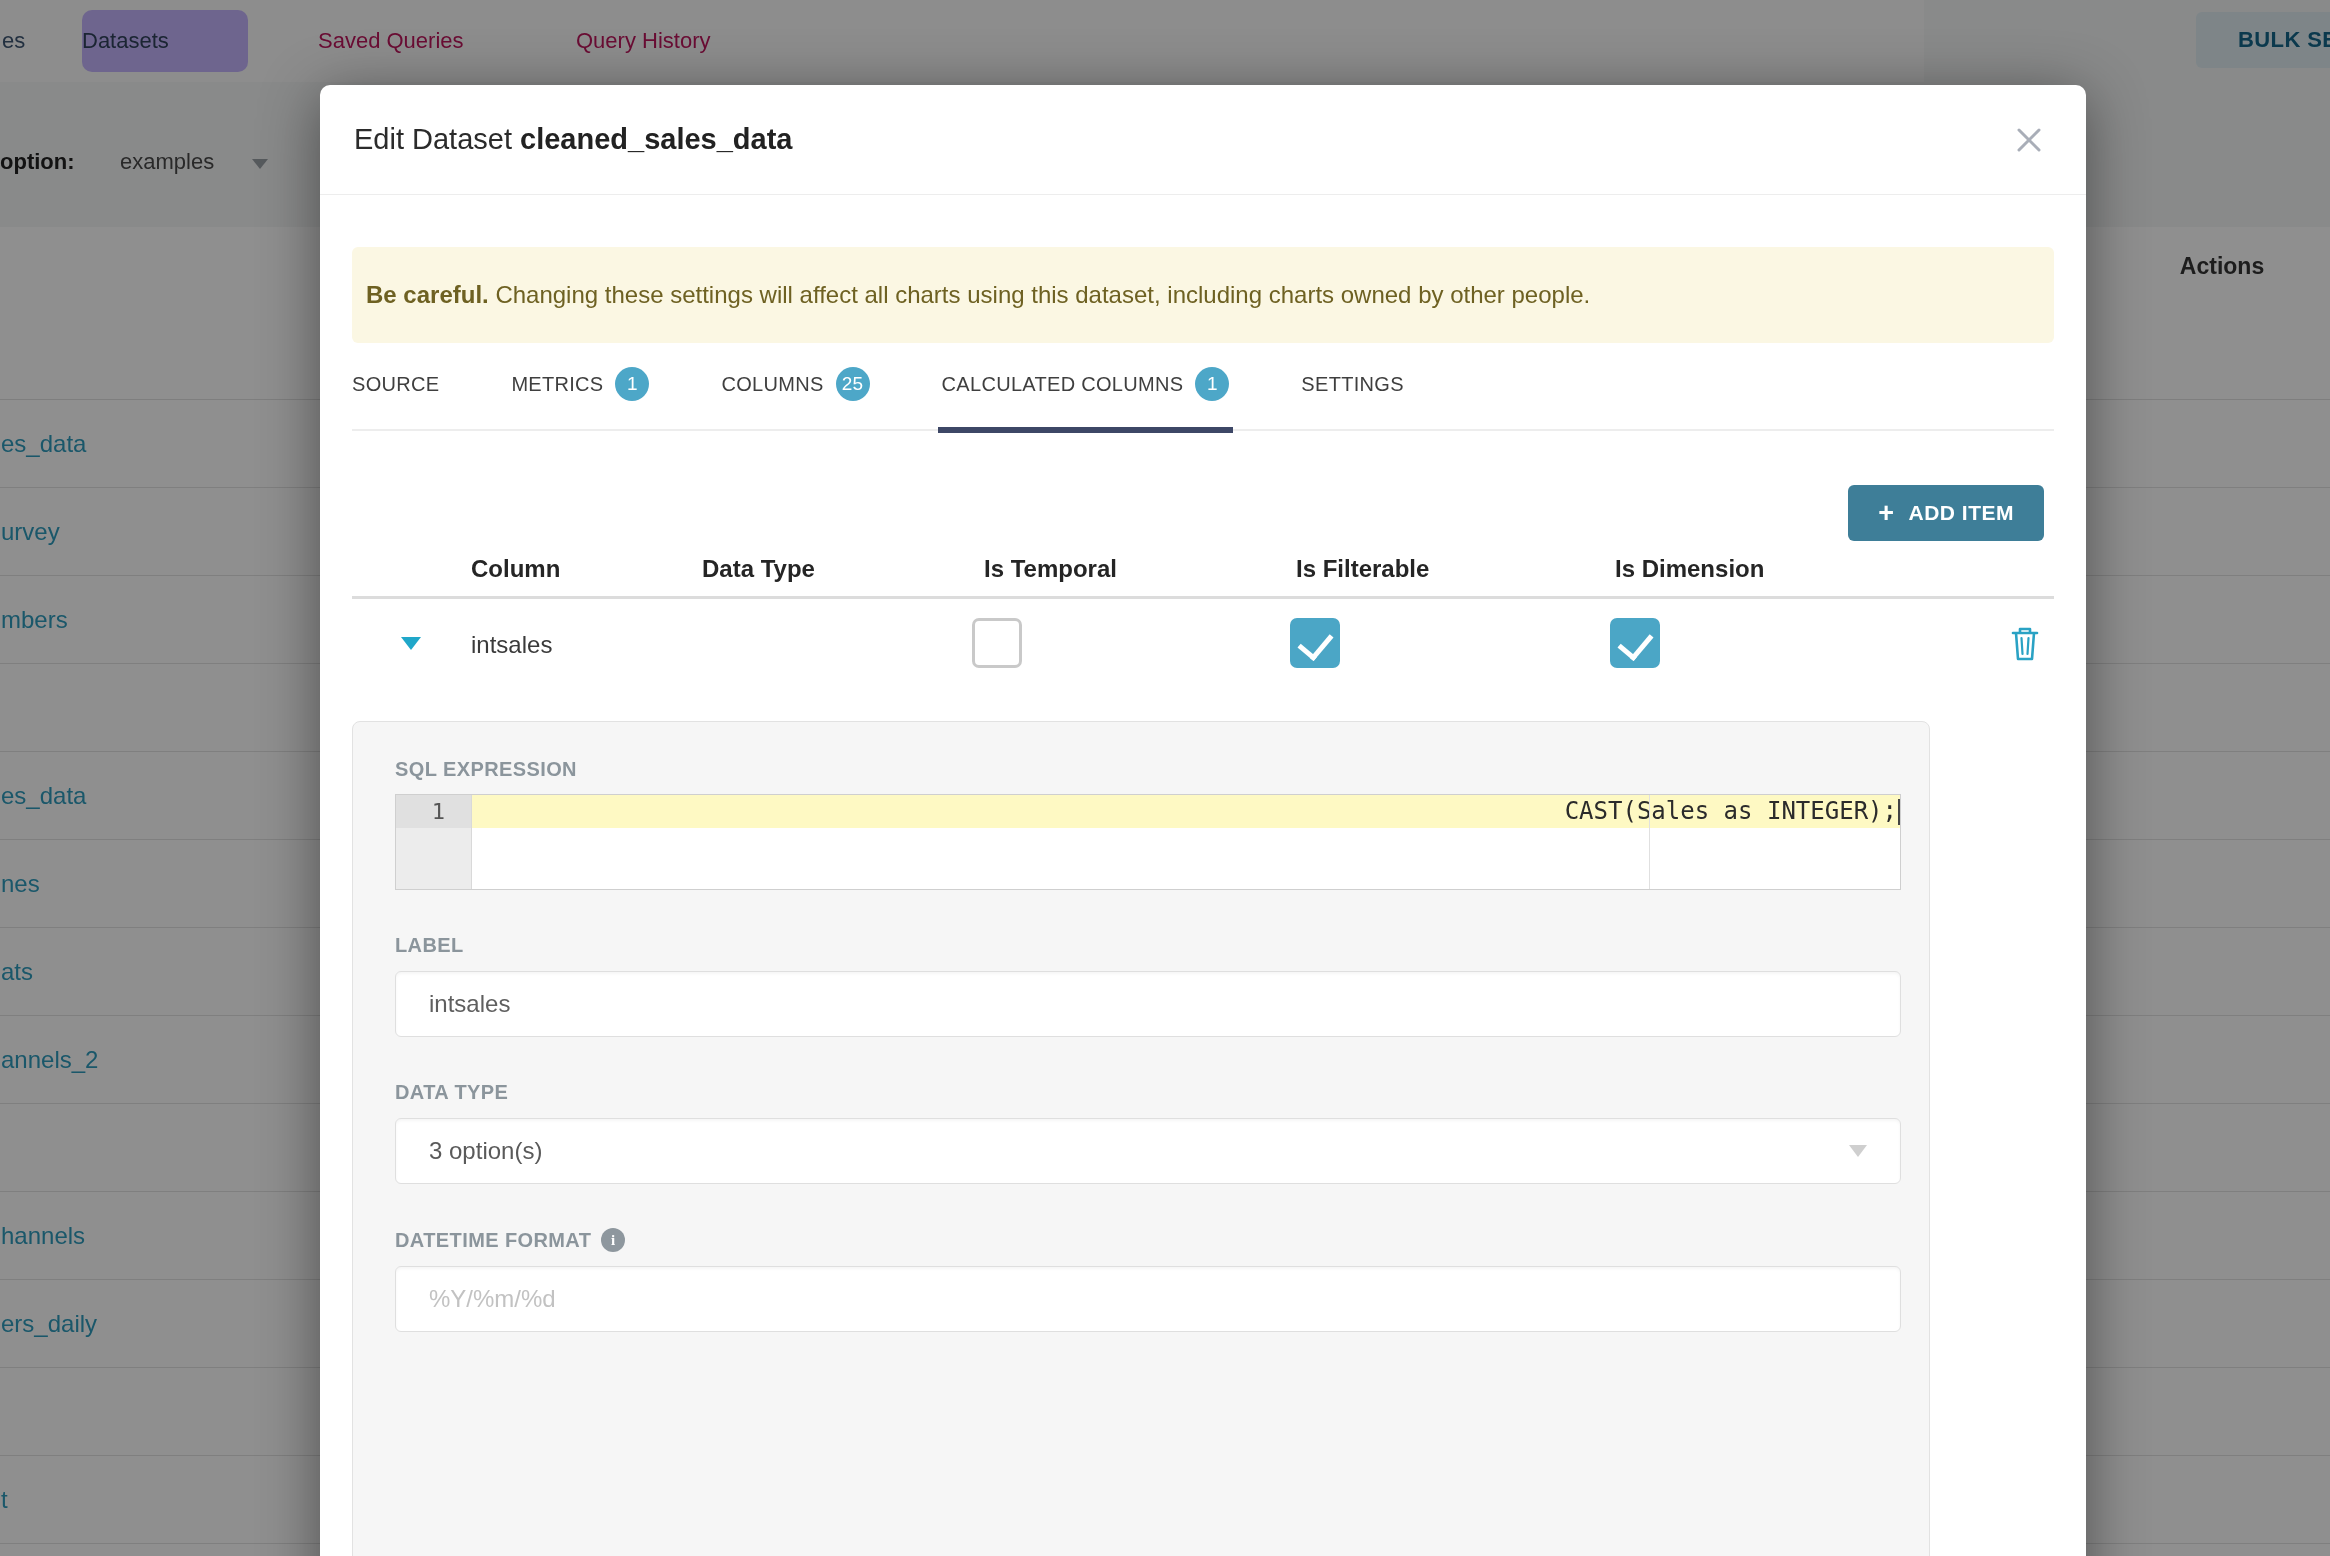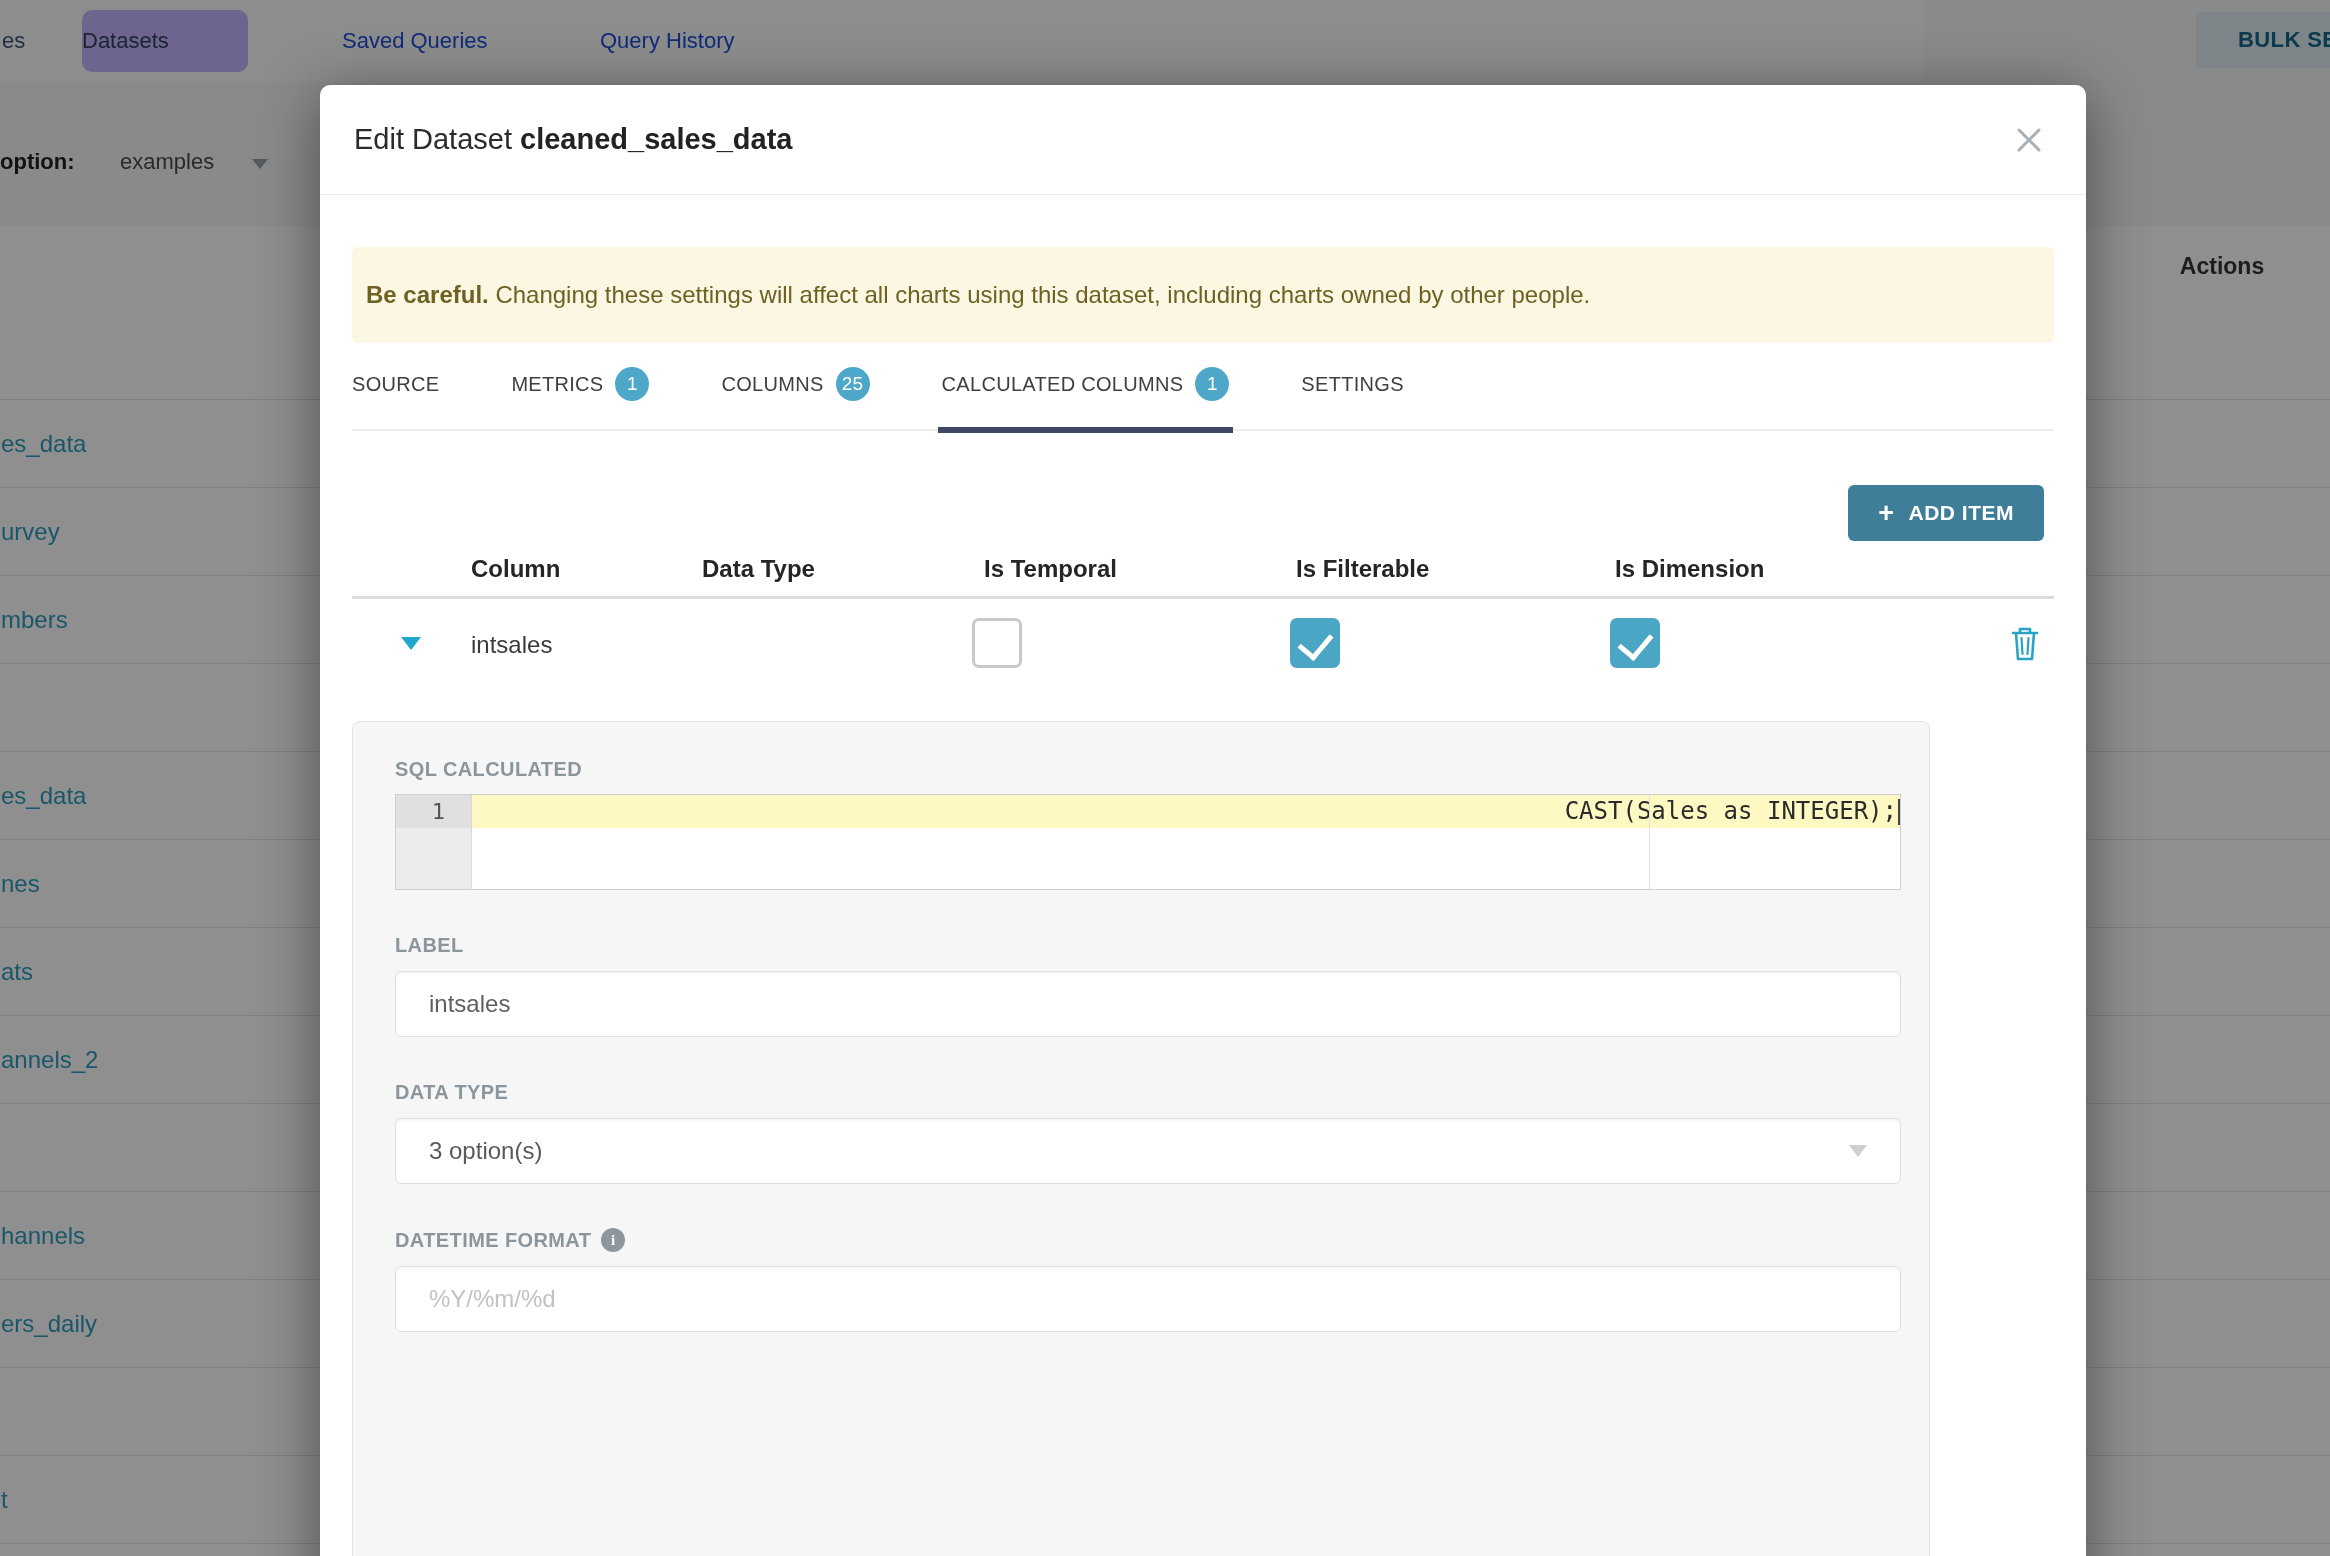--- a/index.html
+++ b/index.html
@@ -6,21 +6,21 @@
   html,body { width:2330px; height:1556px; overflow:hidden; }
   body { font-family:"Liberation Sans","DejaVu Sans",sans-serif; background:#f5f6f7; }
   #stage { position:absolute; inset:0; width:2330px; height:1556px; overflow:hidden; }
 
   
   .bg-page { position:absolute; inset:0; background:#f5f6f7; }
   .bg-nav { position:absolute; left:0; top:0; width:1924px; height:82px; background:#fbfbfc; }
   .nav-frag { position:absolute; left:2px; top:0; height:82px; line-height:82px; font-size:22px; color:#3e5672; }
   .nav-pill { position:absolute; left:82px; top:10px; width:166px; height:62px; background:#c4b5fd; border-radius:10px;
               display:flex; align-items:center; justify-content:flex-start; font-size:22px; color:#31435c; }
-  .nav-item { position:absolute; top:0; height:82px; line-height:82px; font-size:22px; color:#1d4ed8;margin-left:24px; }
+  .nav-item { position:absolute; top:0; height:82px; line-height:82px; font-size:22px; color:#be185d; }
   .nav-sq { left:318px; } .nav-qh { left:576px; }
   .bulk-btn { position:absolute; left:2196px; top:12px; width:300px; height:56px; background:#e0edf3; border-radius:6px;
               line-height:56px; padding-left:42px; font-size:22px; font-weight:bold; color:#15678a; letter-spacing:.4px; }
   .db-filter { position:absolute; left:0; top:140px; height:44px; line-height:44px; font-size:22px; color:#2f2f2f; }
   .db-label { position:absolute; left:0; font-weight:bold; color:#222; }
   .db-value { position:absolute; left:120px; color:#4a4a4a; }
   .db-caret { position:absolute; left:252px; top:19px; width:0; height:0;
               border-left:8px solid transparent; border-right:8px solid transparent; border-top:10px solid #9aa0a6; }
   .bg-table { position:absolute; left:0; top:227px; width:2330px; bottom:0; background:#fff; }
   .bg-thead { position:absolute; left:0; top:0; width:2330px; height:173px; border-bottom:1px solid #e1e1e1; }
@@ -212,21 +212,21 @@
           <svg width="34" height="38" viewBox="0 0 34 38">
             <path d="M5 9 h24" stroke="#2aa2c4" stroke-width="2.6" fill="none" stroke-linecap="round"></path>
             <path d="M12 9 v-4 h10 v4" stroke="#2aa2c4" stroke-width="2.6" fill="none" stroke-linejoin="round"></path>
             <path d="M8 9 l2 26 h14 l2 -26" stroke="#2aa2c4" stroke-width="2.6" fill="none" stroke-linejoin="round"></path>
             <path d="M13.5 14 l1 16 M20.5 14 l-1 16" stroke="#2aa2c4" stroke-width="2.2" fill="none" stroke-linecap="round"></path>
           </svg>
         </div>
       </div>
 
       <div class="card">
-        <div class="flabel">SQL CALCULATED</div>
+        <div class="flabel">SQL EXPRESSION</div>
         <div class="editor">
           <div class="gutter">
             <div class="gutter-line1">1</div>
           </div>
           <div class="code-main">
             <div class="active-line"><span>CAST(Sales as INTEGER);</span><span class="cursor"></span></div>
             <div class="print-margin"></div>
           </div>
         </div>
 

